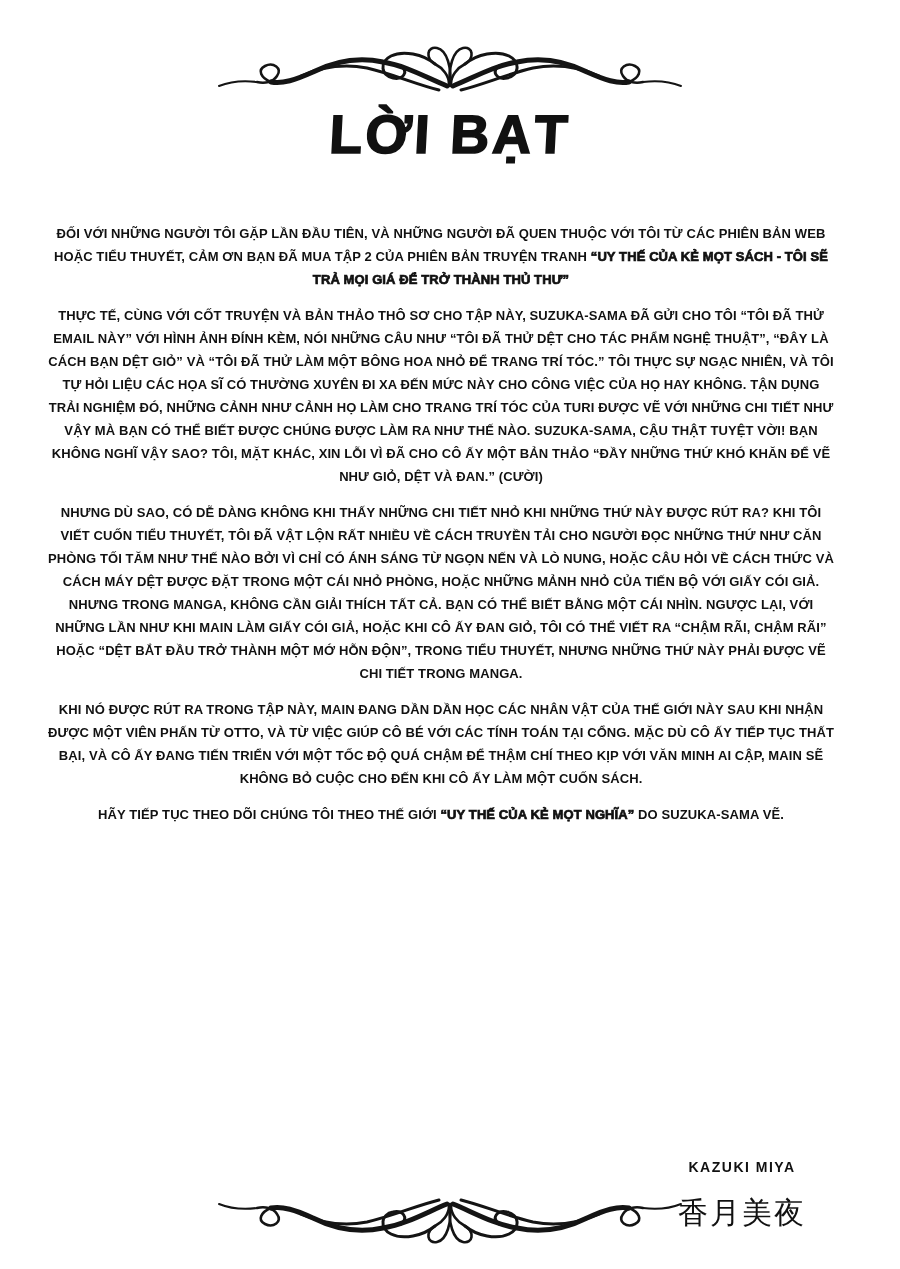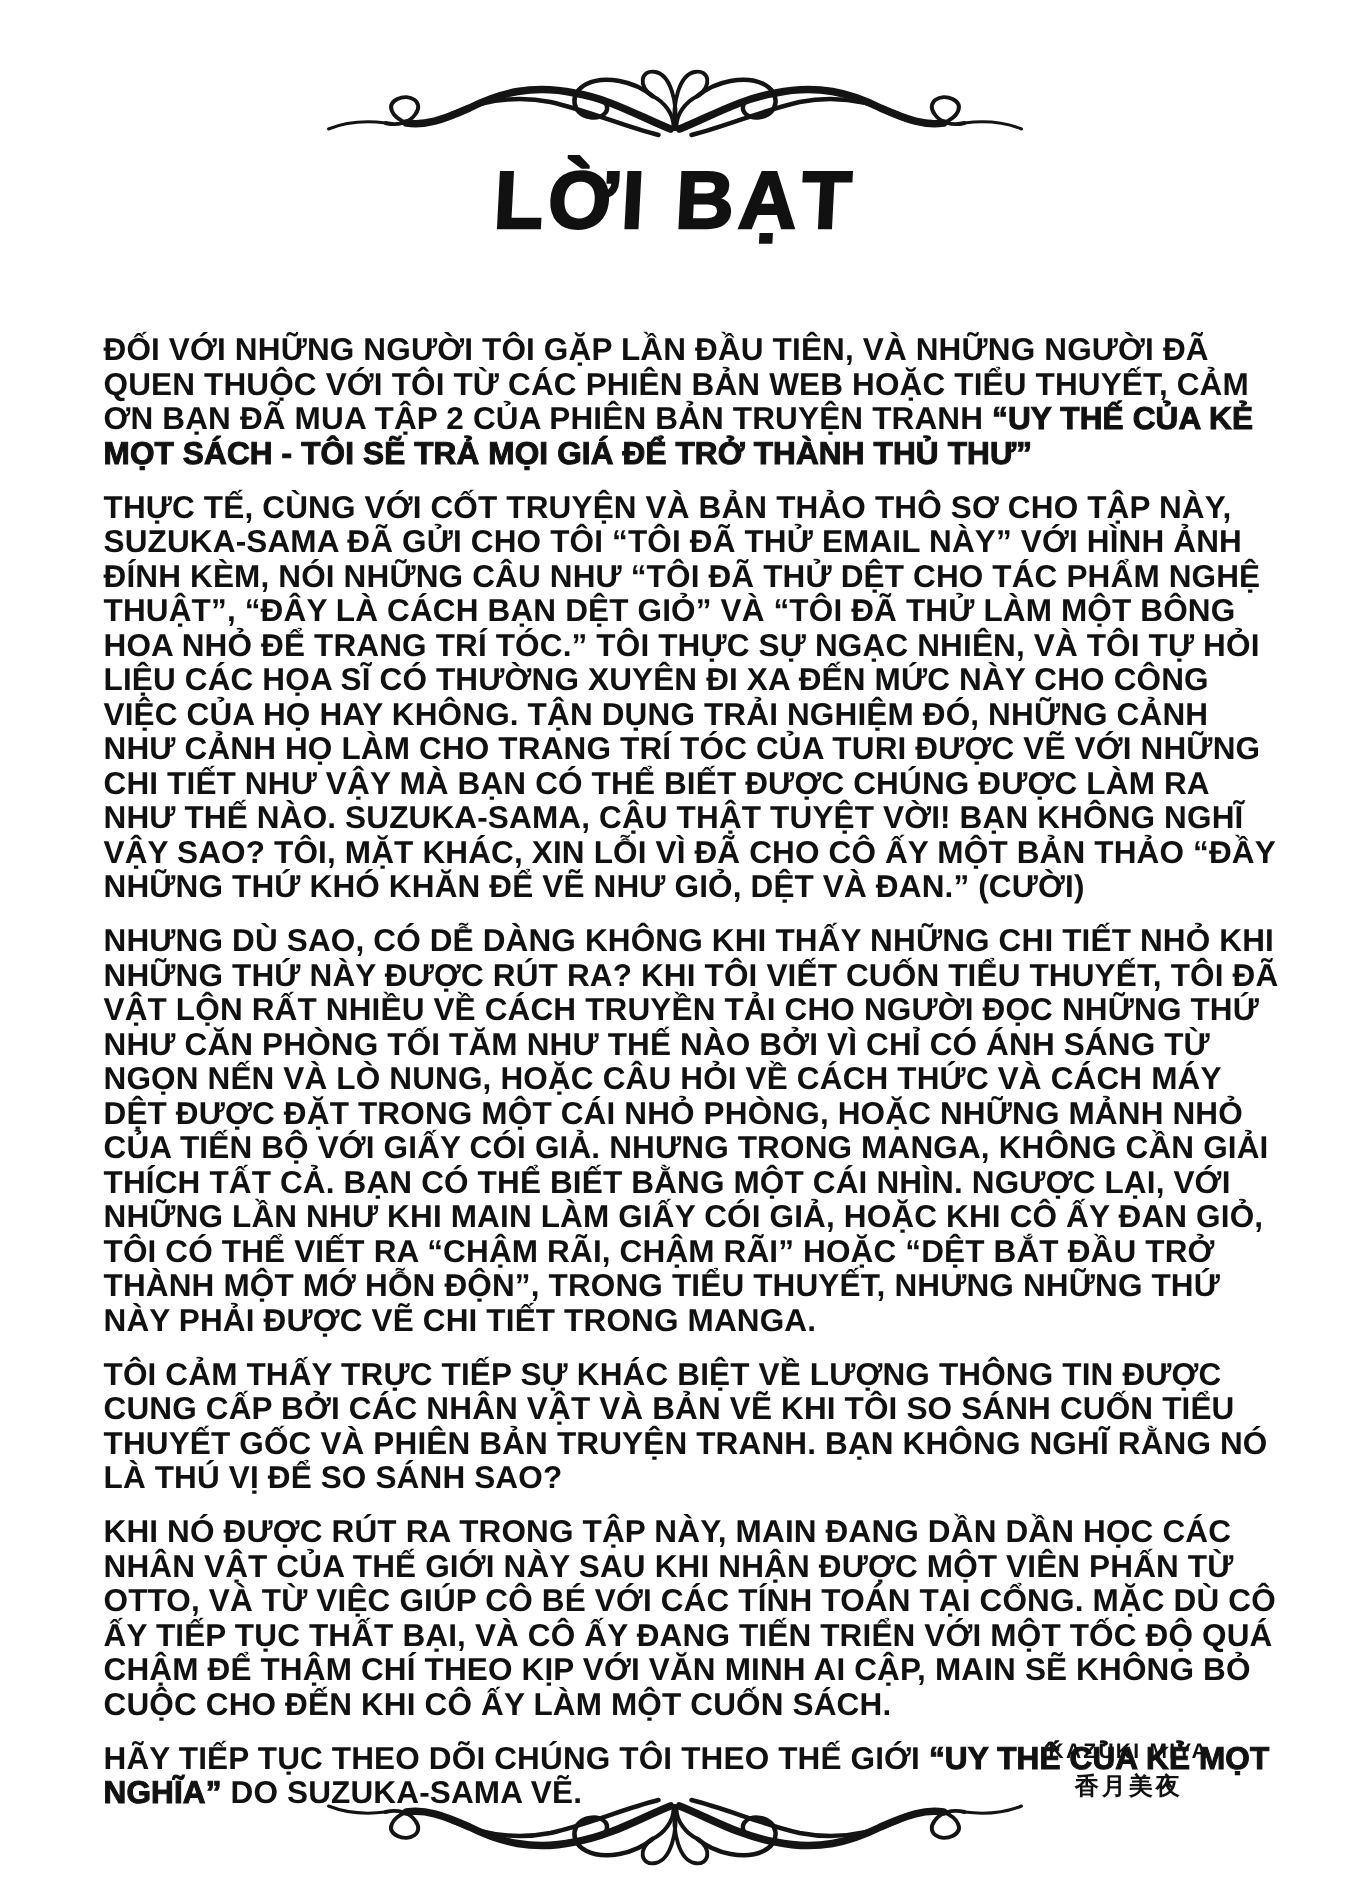--- a/index.html
+++ b/index.html
@@ -43,23 +43,24 @@
     line-height: 1.15;
     font-weight: 900;
     letter-spacing: 3px;
     transform: skewX(-3deg);
     -webkit-text-stroke: 1.6px #111111;
   }
 
   .content {
     position: absolute;
     top: 222px;
-    left: 69px;
+    left: 47px;
     width: 788px;
-    font-size: 21px;
+    text-align: center;
+    font-size: 13px;
     line-height: 23px;
     font-weight: 700;
     letter-spacing: 0.1px;
   }
   .para { margin: 0 0 13px 0; }
   .seg { white-space: pre-wrap; }
   .seg-bold {
     -webkit-text-stroke: 0.7px currentColor;
   }
 
@@ -68,23 +69,23 @@
     top: 1159px;
     right: 94px;
     text-align: center;
   }
   .sig-romaji {
     font-size: 14px;
     font-weight: 700;
     letter-spacing: 1.5px;
   }
   .sig-kanji {
-    margin-top: 6px;
-    font-size: 16px;
-    font-weight: 700;
+    margin-top: 18px;
+    font-size: 30px;
+    font-weight: 400;
     letter-spacing: 2px;
     font-family: "DejaVu Sans", sans-serif;
   }
 </style>
 </head>
 <body>
 
 <div class="page">
 
   <div class="flourish flourish-top">
@@ -102,21 +103,20 @@
       </g>
     </svg>
   </div>
 
   <h1 class="title">LỜI BẠT</h1>
 
   <div class="content">
       <p class="para"><span class="seg">ĐỐI VỚI NHỮNG NGƯỜI TÔI GẶP LẦN ĐẦU TIÊN, VÀ NHỮNG NGƯỜI ĐÃ QUEN THUỘC VỚI TÔI TỪ CÁC PHIÊN BẢN WEB HOẶC TIỂU THUYẾT, CẢM ƠN BẠN ĐÃ MUA TẬP 2 CỦA PHIÊN BẢN TRUYỆN TRANH </span><span class="seg seg-bold">“UY THẾ CỦA KẺ MỌT SÁCH - TÔI SẼ TRẢ MỌI GIÁ ĐỂ TRỞ THÀNH THỦ THƯ”</span></p>
       <p class="para"><span class="seg">THỰC TẾ, CÙNG VỚI CỐT TRUYỆN VÀ BẢN THẢO THÔ SƠ CHO TẬP NÀY, SUZUKA-SAMA ĐÃ GỬI CHO TÔI “TÔI ĐÃ THỬ EMAIL NÀY” VỚI HÌNH ẢNH ĐÍNH KÈM, NÓI NHỮNG CÂU NHƯ “TÔI ĐÃ THỬ DỆT CHO TÁC PHẨM NGHỆ THUẬT”, “ĐÂY LÀ CÁCH BẠN DỆT GIỎ” VÀ “TÔI ĐÃ THỬ LÀM MỘT BÔNG HOA NHỎ ĐỂ TRANG TRÍ TÓC.” TÔI THỰC SỰ NGẠC NHIÊN, VÀ TÔI TỰ HỎI LIỆU CÁC HỌA SĨ CÓ THƯỜNG XUYÊN ĐI XA ĐẾN MỨC NÀY CHO CÔNG VIỆC CỦA HỌ HAY KHÔNG. TẬN DỤNG TRẢI NGHIỆM ĐÓ, NHỮNG CẢNH NHƯ CẢNH HỌ LÀM CHO TRANG TRÍ TÓC CỦA TURI ĐƯỢC VẼ VỚI NHỮNG CHI TIẾT NHƯ VẬY MÀ BẠN CÓ THỂ BIẾT ĐƯỢC CHÚNG ĐƯỢC LÀM RA NHƯ THẾ NÀO. SUZUKA-SAMA, CẬU THẬT TUYỆT VỜI! BẠN KHÔNG NGHĨ VẬY SAO? TÔI, MẶT KHÁC, XIN LỖI VÌ ĐÃ CHO CÔ ẤY MỘT BẢN THẢO “ĐẦY NHỮNG THỨ KHÓ KHĂN ĐỂ VẼ NHƯ GIỎ, DỆT VÀ ĐAN.” (CƯỜI)</span></p>
       <p class="para"><span class="seg">NHƯNG DÙ SAO, CÓ DỄ DÀNG KHÔNG KHI THẤY NHỮNG CHI TIẾT NHỎ KHI NHỮNG THỨ NÀY ĐƯỢC RÚT RA? KHI TÔI VIẾT CUỐN TIỂU THUYẾT, TÔI ĐÃ VẬT LỘN RẤT NHIỀU VỀ CÁCH TRUYỀN TẢI CHO NGƯỜI ĐỌC NHỮNG THỨ NHƯ CĂN PHÒNG TỐI TĂM NHƯ THẾ NÀO BỞI VÌ CHỈ CÓ ÁNH SÁNG TỪ NGỌN NẾN VÀ LÒ NUNG, HOẶC CÂU HỎI VỀ CÁCH THỨC VÀ CÁCH MÁY DỆT ĐƯỢC ĐẶT TRONG MỘT CÁI NHỎ PHÒNG, HOẶC NHỮNG MẢNH NHỎ CỦA TIẾN BỘ VỚI GIẤY CÓI GIẢ. NHƯNG TRONG MANGA, KHÔNG CẦN GIẢI THÍCH TẤT CẢ. BẠN CÓ THỂ BIẾT BẰNG MỘT CÁI NHÌN. NGƯỢC LẠI, VỚI NHỮNG LẦN NHƯ KHI MAIN LÀM GIẤY CÓI GIẢ, HOẶC KHI CÔ ẤY ĐAN GIỎ, TÔI CÓ THỂ VIẾT RA “CHẬM RÃI, CHẬM RÃI” HOẶC “DỆT BẮT ĐẦU TRỞ THÀNH MỘT MỚ HỖN ĐỘN”, TRONG TIỂU THUYẾT, NHƯNG NHỮNG THỨ NÀY PHẢI ĐƯỢC VẼ CHI TIẾT TRONG MANGA.</span></p>
-      <p class="para"><span class="seg">TÔI CẢM THẤY TRỰC TIẾP SỰ KHÁC BIỆT VỀ LƯỢNG THÔNG TIN ĐƯỢC CUNG CẤP BỞI CÁC NHÂN VẬT VÀ BẢN VẼ KHI TÔI SO SÁNH CUỐN TIỂU THUYẾT GỐC VÀ PHIÊN BẢN TRUYỆN TRANH. BẠN KHÔNG NGHĨ RẰNG NÓ LÀ THÚ VỊ ĐỂ SO SÁNH SAO?</span></p>
       <p class="para"><span class="seg">KHI NÓ ĐƯỢC RÚT RA TRONG TẬP NÀY, MAIN ĐANG DẦN DẦN HỌC CÁC NHÂN VẬT CỦA THẾ GIỚI NÀY SAU KHI NHẬN ĐƯỢC MỘT VIÊN PHẤN TỪ OTTO, VÀ TỪ VIỆC GIÚP CÔ BÉ VỚI CÁC TÍNH TOÁN TẠI CỔNG. MẶC DÙ CÔ ẤY TIẾP TỤC THẤT BẠI, VÀ CÔ ẤY ĐANG TIẾN TRIỂN VỚI MỘT TỐC ĐỘ QUÁ CHẬM ĐỂ THẬM CHÍ THEO KỊP VỚI VĂN MINH AI CẬP, MAIN SẼ KHÔNG BỎ CUỘC CHO ĐẾN KHI CÔ ẤY LÀM MỘT CUỐN SÁCH.</span></p>
       <p class="para"><span class="seg">HÃY TIẾP TỤC THEO DÕI CHÚNG TÔI THEO THẾ GIỚI </span><span class="seg seg-bold">“UY THẾ CỦA KẺ MỌT NGHĨA”</span><span class="seg"> DO SUZUKA-SAMA VẼ.</span></p>
     </div>
 
   <div class="signature">
     <div class="sig-romaji">KAZUKI MIYA</div>
     <div class="sig-kanji">香月美夜</div>
   </div>
 
   <div class="flourish flourish-bottom">

